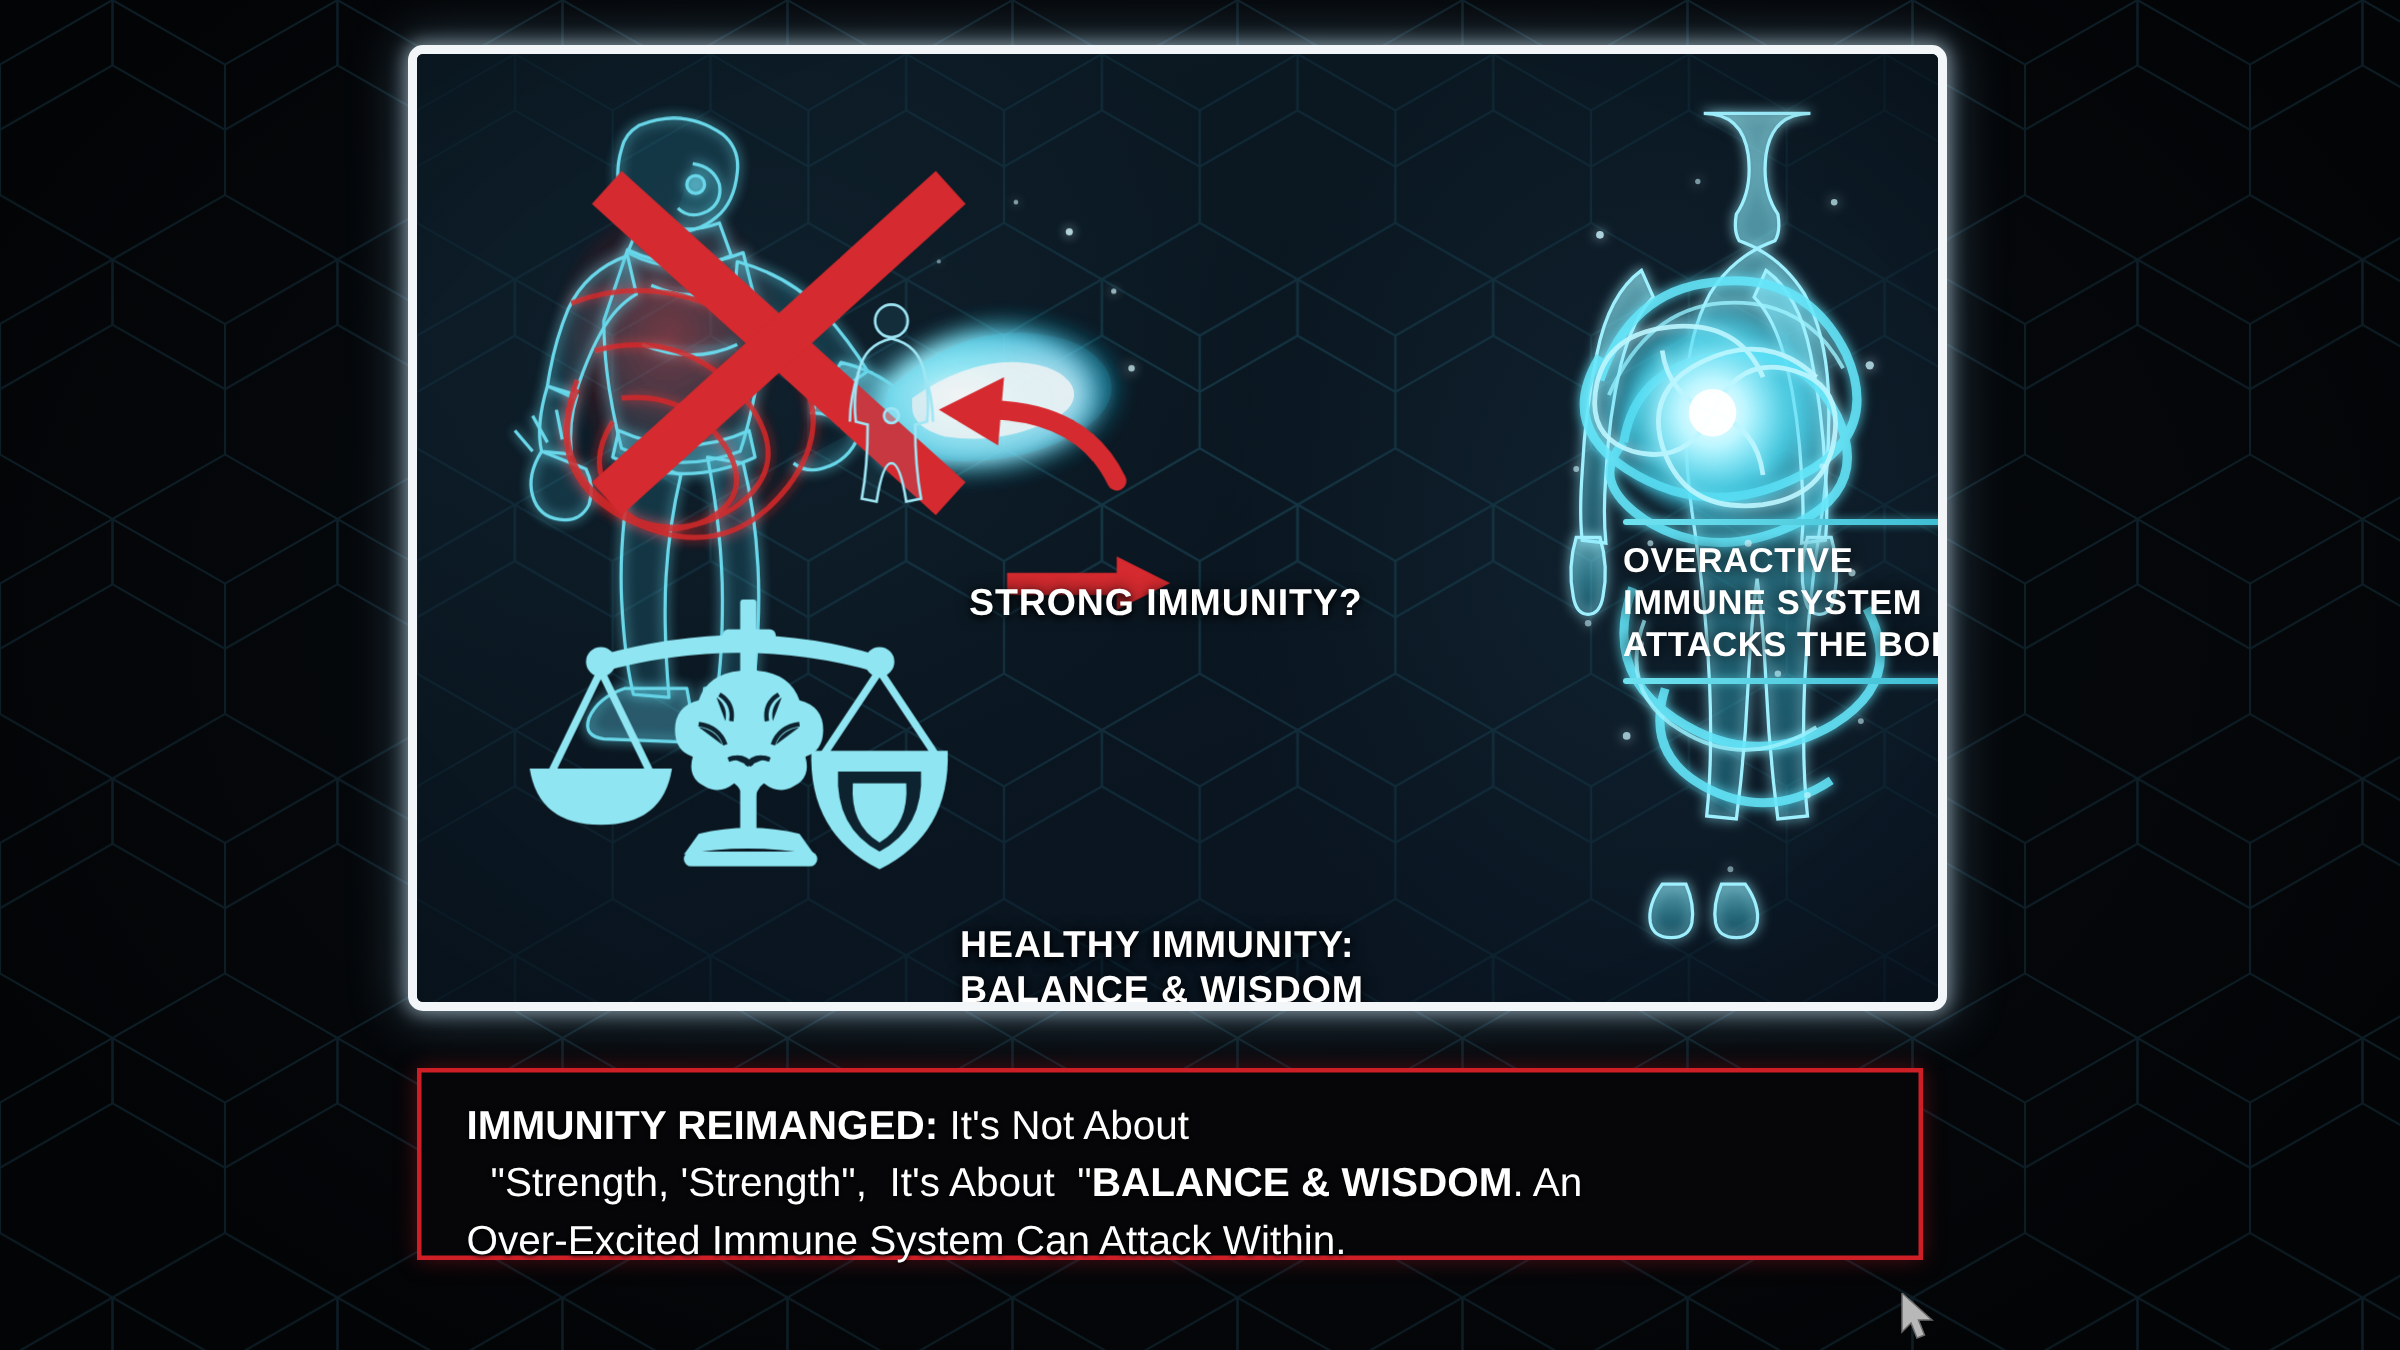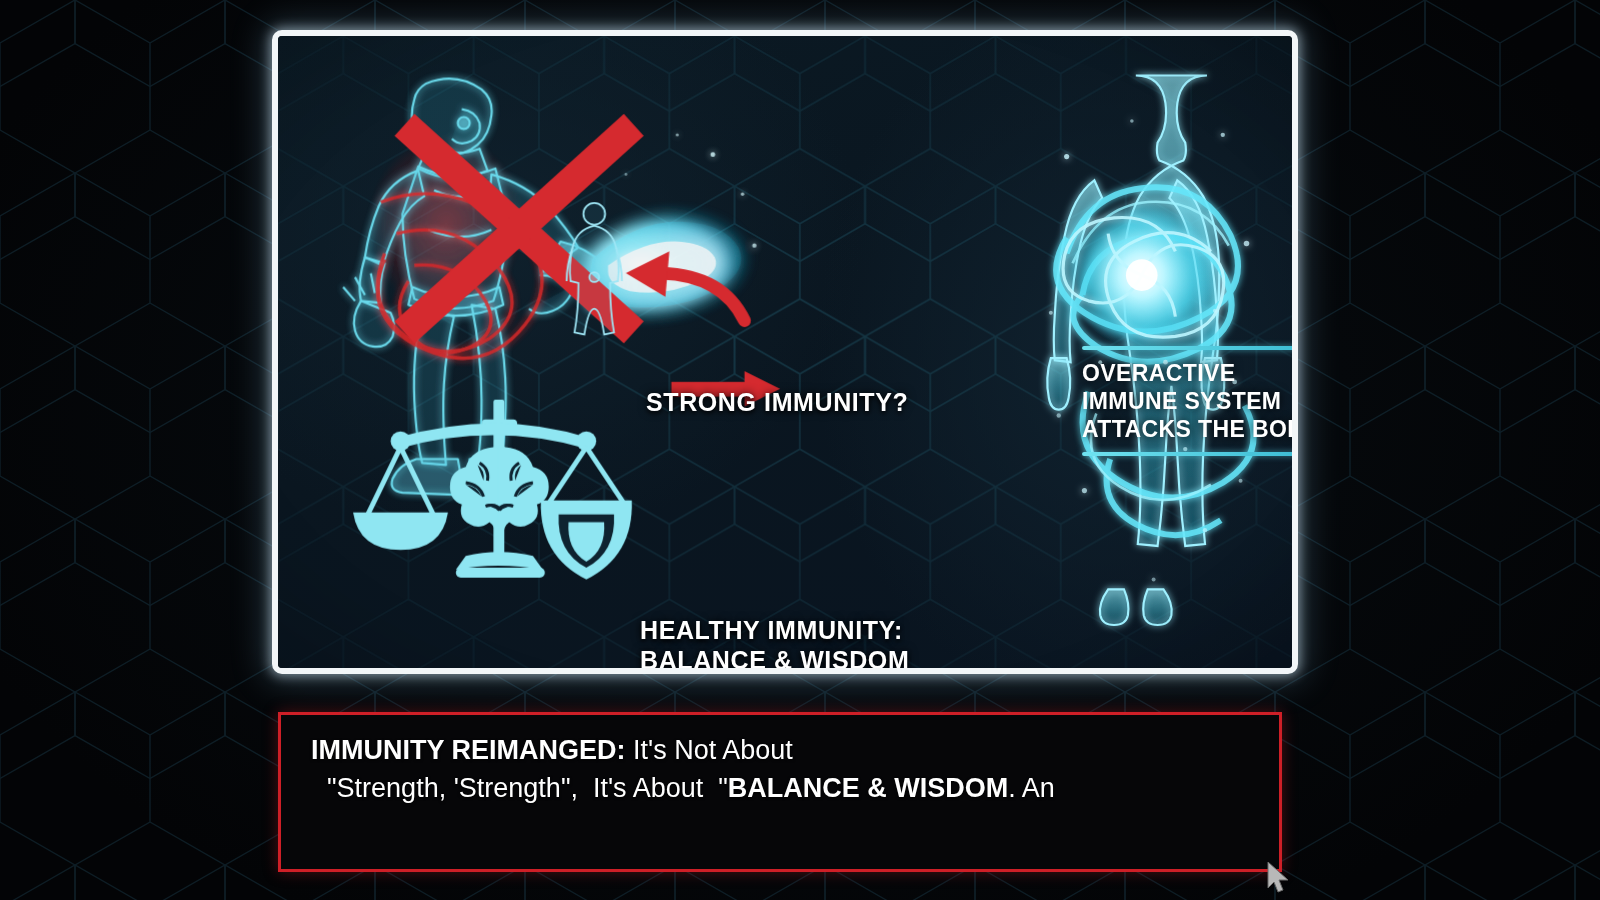--- a/index.html
+++ b/index.html
@@ -69,21 +69,21 @@
   #overactive-rule-top { margin-bottom:9px; }
   #overactive-rule-bottom { margin-top:9px; }
   #overactive-text {
     color:#fff; font-weight:bold; font-size:23px; line-height:1.22;
     letter-spacing:.4px; white-space:pre;
     text-shadow:0 0 10px rgba(0,0,0,.9);
   }
 
   
   #caption-box {
-    position:absolute; left:278px; top:712px; width:1004px; height:160px;
+    position:absolute; left:278px; top:712px; width:1004px; height:128px;
     background:#060608;
     border:3px solid #ce1f27;
     box-shadow:0 0 14px rgba(206,31,39,.35);
     padding:16px 26px 0 30px;
   }
   #caption-text {
     color:#fff; font-size:27px; line-height:1.42;
     font-weight:normal; white-space:pre-wrap;
     text-shadow:0 1px 3px rgba(0,0,0,.9);
   }
@@ -379,18 +379,18 @@
   <div id="overactive-block">
     <div id="overactive-rule-top"></div>
     <div id="overactive-text"><span>OVERACTIVE</span><br><span>IMMUNE SYSTEM</span><br><span>ATTACKS THE BODY</span></div>
     <div id="overactive-rule-bottom"></div>
   </div>
 
   <div id="panel-vignette"></div>
 </div>
 
 <div id="caption-box">
-  <div id="caption-text"><b>IMMUNITY REIMANGED:</b><span> It's Not About</span><br><span id="caption-indent"></span><span>"Strength, 'Strength",  It's About  "</span><b>BALANCE &amp; WISDOM</b><span>. An</span><br></div>
+  <div id="caption-text"><b>IMMUNITY REIMANGED:</b><span> It's Not About</span><br><span id="caption-indent"></span><span>"Strength, 'Strength",  It's About  "</span><b>BALANCE &amp; WISDOM</b><span>. An</span><br><span>Over-Excited Immune System Can Attack Within.</span></div>
 </div>
 
 <svg id="cursor" viewBox="0 0 26 34">
   <path d="M2 0 L2 26 L8 20 L12 30 L17 28 L13 18 L22 18 Z" fill="#b8b8b8" stroke="#6a6a6a" stroke-width="1"></path>
 </svg>
 
 </body></html>

